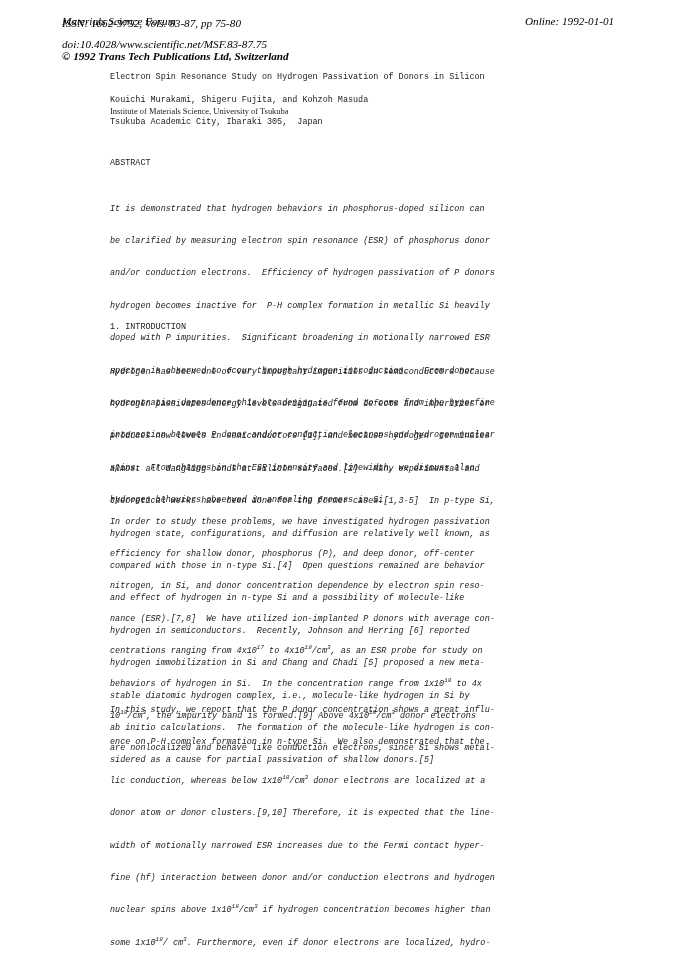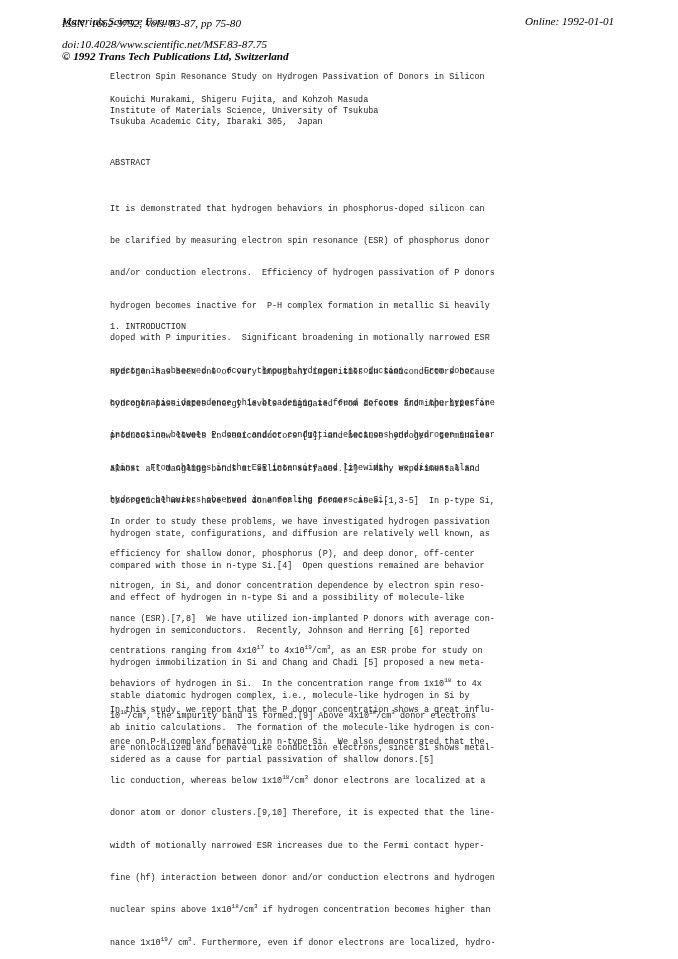--- a/index.html
+++ b/index.html
@@ -16,35 +16,35 @@
     .mono {
       position: absolute;
       left: 110px;
       font-family: "Liberation Mono", "DejaVu Sans Mono", monospace;
       font-size: 8.45px;
       line-height: 10.8px;
       color: #1a1a1a;
       white-space: pre;
       letter-spacing: 0;
     }
-    .line { display: block; height: 10.8px; }
+    .line { display: block; height: 10.8px; font-style: italic; }
     sup { font-size: 6px; vertical-align: 4px; line-height: 0; }
   </style>
 </head>
 <body>
 
 <div class="hdr" style="left:62px; top:16px;">Materials Science Forum</div>
 <div class="hdr" style="left:62px; top:18px;">ISSN: 1662-9752, Vols. 83-87, pp 75-80</div>
 <div class="hdr" style="left:62px; top:39px;">doi:10.4028/www.scientific.net/MSF.83-87.75</div>
 <div class="hdr" style="left:62px; top:50.5px;font-weight:bold;">© 1992 Trans Tech Publications Ltd, Switzerland</div>
 <div class="hdr" style="left:525px; top:16px;">Online: 1992-01-01</div>
 
 <div class="mono" style="top:72px;">Electron Spin Resonance Study on Hydrogen Passivation of Donors in Silicon</div>
 <div class="mono" style="top:95px;">Kouichi Murakami, Shigeru Fujita, and Kohzoh Masuda</div>
-<div class="mono" style="top:106px;">Institute of Materials Science, University of Tsukuba</div>
+<div class="mono" style="top:106px;font-family:Liberation Serif, serif;">Institute of Materials Science, University of Tsukuba</div>
 <div class="mono" style="top:116.5px;">Tsukuba Academic City, Ibaraki 305,  Japan</div>
 
 <div class="mono" style="top:158px;text-align:right;">ABSTRACT</div>
 <div class="mono" style="top:182px;">
   <span class="line">It is demonstrated that hydrogen behaviors in phosphorus-doped silicon can</span>
   <span class="line">be clarified by measuring electron spin resonance (ESR) of phosphorus donor</span>
   <span class="line">and/or conduction electrons.  Efficiency of hydrogen passivation of P donors</span>
   <span class="line">hydrogen becomes inactive for  P-H complex formation in metallic Si heavily</span>
   <span class="line">doped with P impurities.  Significant broadening in motionally narrowed ESR</span>
   <span class="line">spectra is observed to occur through hydrogen introduction.   From donor</span>
@@ -79,21 +79,21 @@
   <span class="line">nance (ESR).[7,8]  We have utilized ion-implanted P donors with average con-</span>
   <span class="line"><span>centrations ranging from 4x10</span><sup>17</sup><span> to 4x10</span><sup>19</sup><span>/cm</span><sup>3</sup><span>, as an ESR probe for study on</span></span>
   <span class="line"><span>behaviors of hydrogen in Si.  In the concentration range from 1x10</span><sup>18</sup><span> to 4x</span></span>
   <span class="line"><span>10</span><sup>18</sup><span>/cm</span><sup>3</sup><span>, the impurity band is formed.[9] Above 4x10</span><sup>18</sup><span>/cm</span><sup>3</sup><span> donor electrons</span></span>
   <span class="line">are nonlocalized and behave like conduction electrons, since Si shows metal-</span>
   <span class="line"><span>lic conduction, whereas below 1x10</span><sup>18</sup><span>/cm</span><sup>3</sup><span> donor electrons are localized at a</span></span>
   <span class="line">donor atom or donor clusters.[9,10] Therefore, it is expected that the line-</span>
   <span class="line">width of motionally narrowed ESR increases due to the Fermi contact hyper-</span>
   <span class="line">fine (hf) interaction between donor and/or conduction electrons and hydrogen</span>
   <span class="line"><span>nuclear spins above 1x10</span><sup>18</sup><span>/cm</span><sup>3</sup><span> if hydrogen concentration becomes higher than</span></span>
-  <span class="line"><span>nance 1x10</span><sup>19</sup><span>/ cm</span><sup>3</sup><span>. Furthermore, even if donor electrons are localized, hydro-</span></span>
+  <span class="line"><span>some 1x10</span><sup>19</sup><span>/ cm</span><sup>3</sup><span>. Furthermore, even if donor electrons are localized, hydro-</span></span>
   
   
 </div>
 
 <div class="mono" style="top:683px;">
   <span class="line">In this study, we report that the P donor concentration shows a great influ-</span>
   <span class="line">ence on P-H complex formation in n-type Si.  We also demonstrated that the</span>
 </div>
 
 </body></html>

